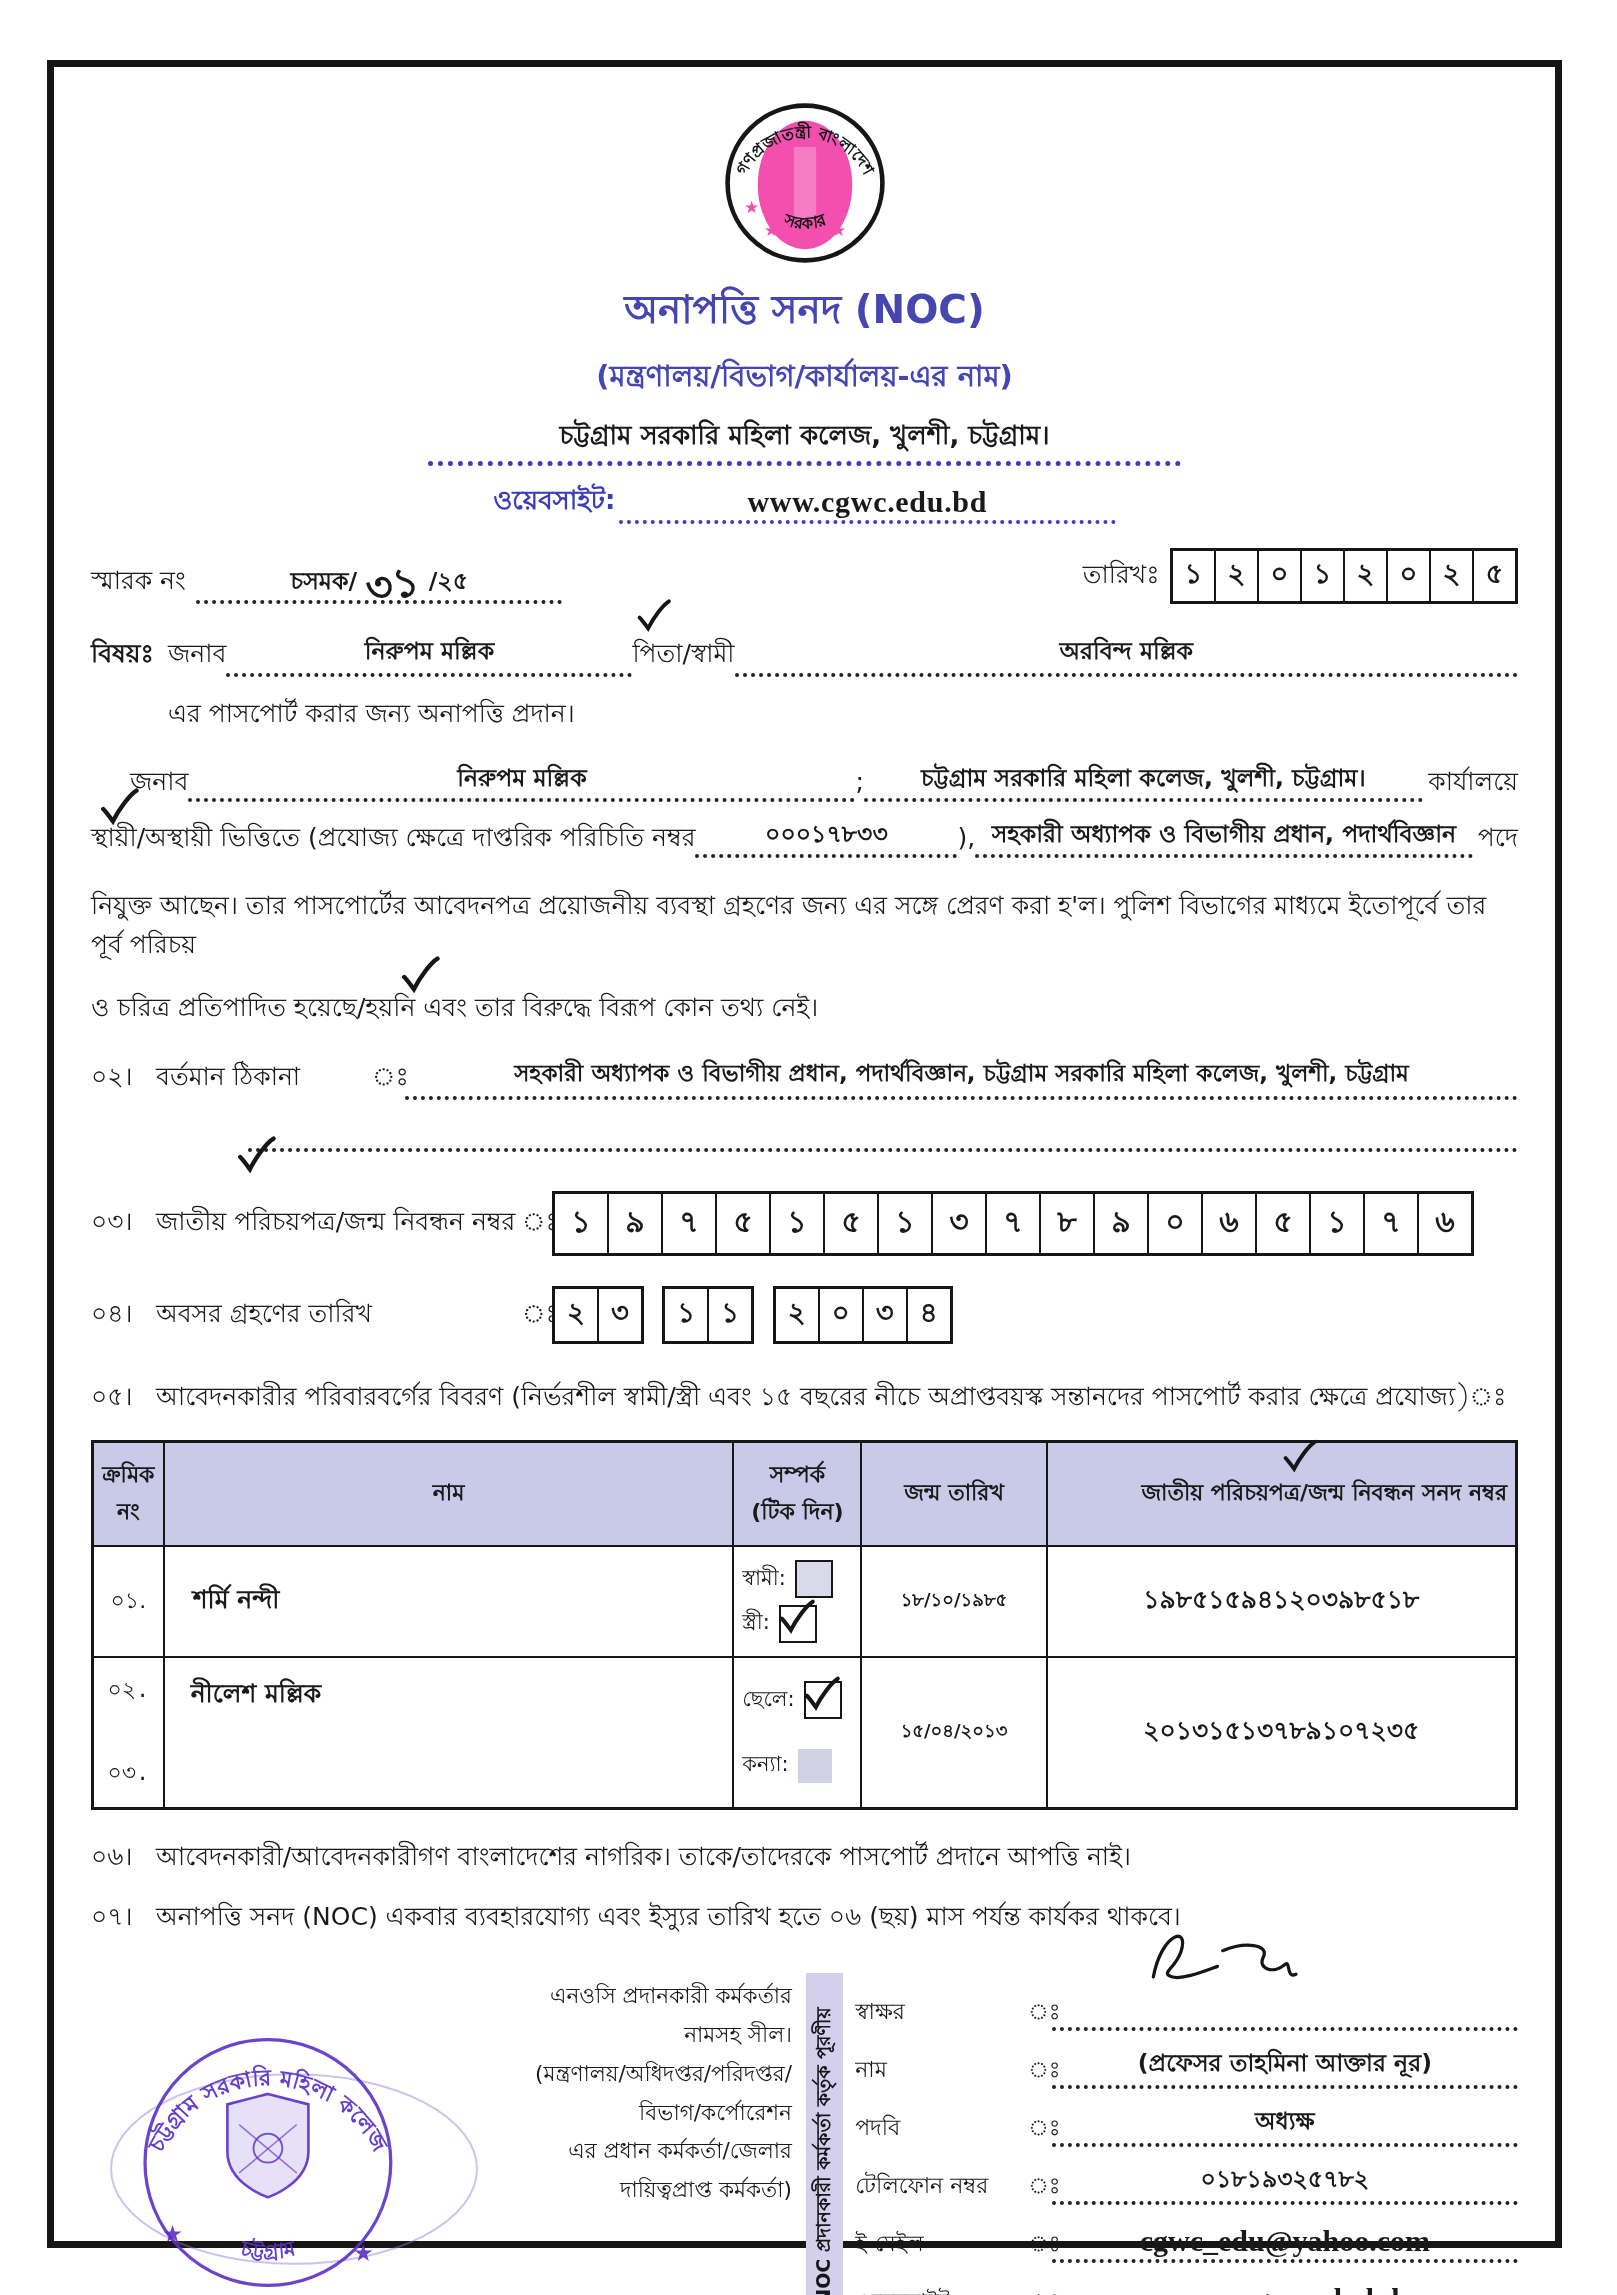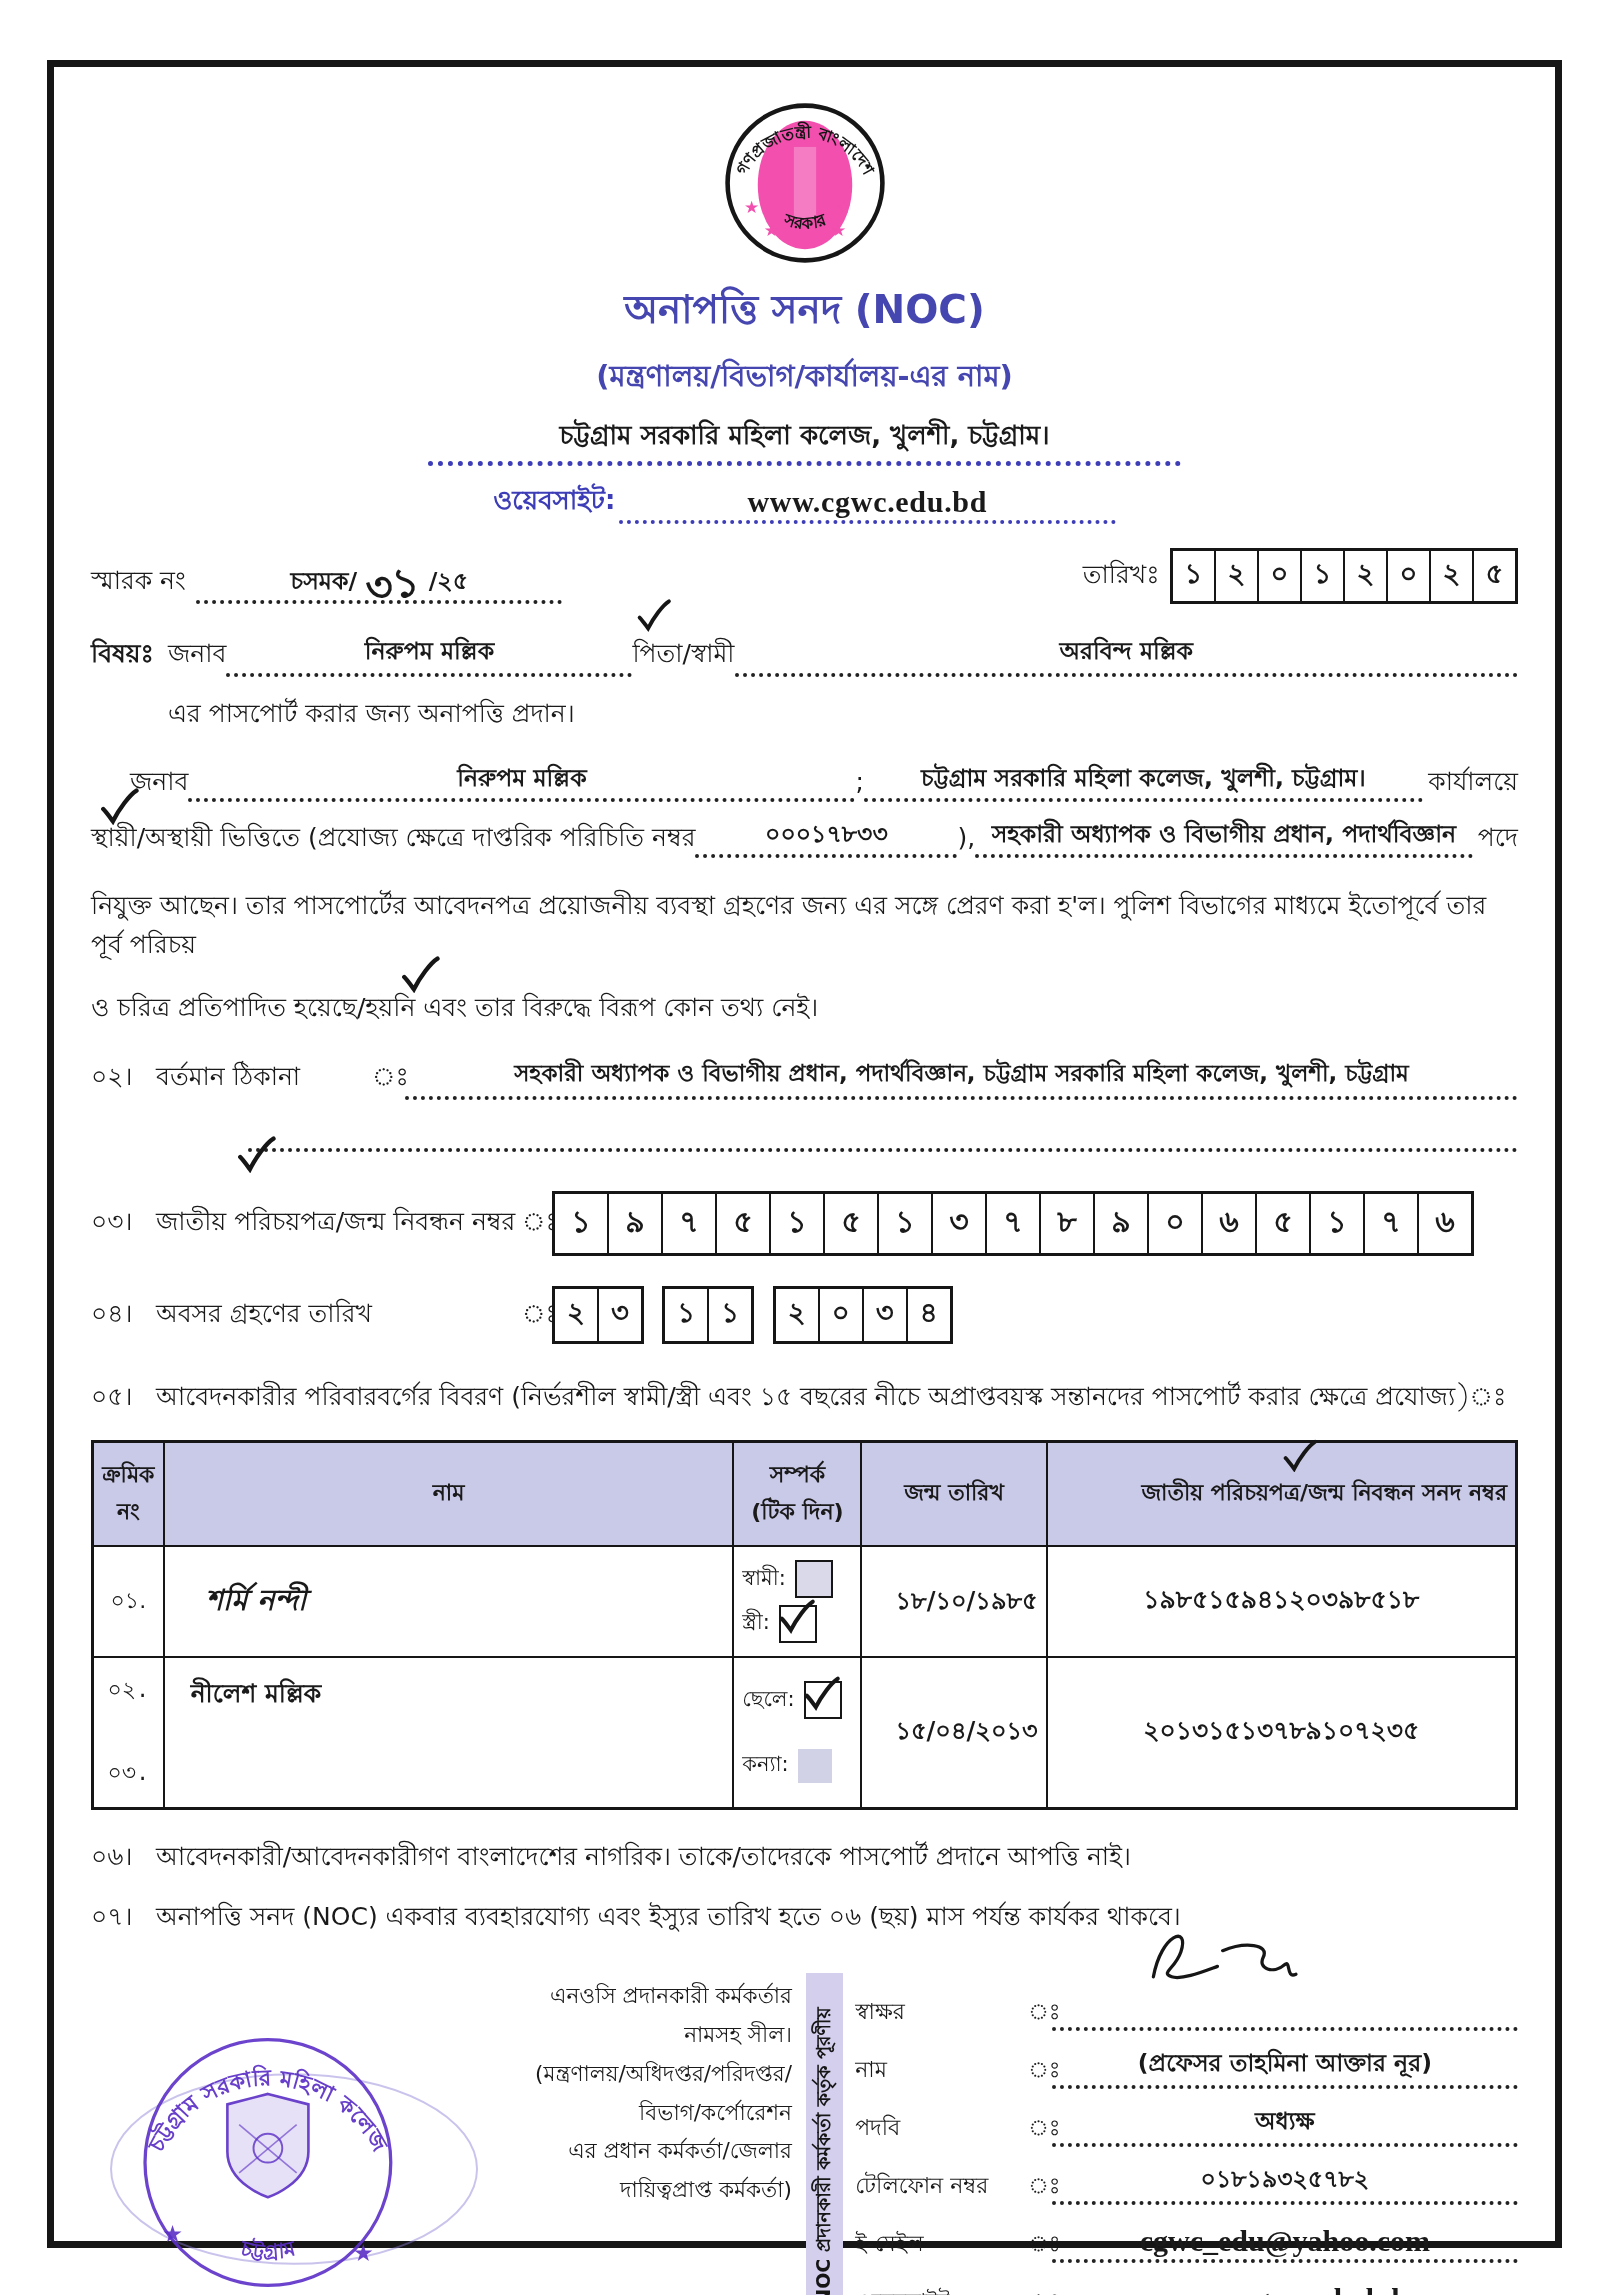--- a/index.html
+++ b/index.html
@@ -63,21 +63,21 @@
   table{width:100%;border-collapse:collapse;border:3.9px solid #161616;margin-top:19.6px;}
   th,td{border:2px solid #161616;padding:5.2px 7.9px;font-size:22px;}
   th{background:#c9c9e8;font-weight:700;}
   thead th{height:92px;}
   .serial-col{width:5%;} .name-col{width:40%;} .rel-col{width:9%;} .dob-col{width:13%;} .nid-col{width:33%;}
   .hand{font-weight:700;}
   .rel-line{display:flex;align-items:center;gap:9.2px;margin:6.5px 0;position:relative;font-size:21px;}
   .chk{width:34px;height:34px;border:2.6px solid #161616;background:#d9d9ea;position:relative;flex:none;}
   .chk.light{border:none;background:#d2d2e6;}
   .nid-val{font-weight:700;font-size:25px;text-align:center;}
-  .dob-val{font-weight:700;font-size:24px;text-align:right;}
+  .dob-val{font-weight:700;font-size:18px;text-align:center;}
   .serial2{display:flex;flex-direction:column;gap:46px;}
 
   
   .signing{display:flex;margin-top:33px;}
   .stamp-zone{width:393px;flex:none;position:relative;}
   .notes{width:308px;flex:none;text-align:right;font-size:21.6px;line-height:1.8;padding-top:3.9px;font-weight:400;}
   .vbar{width:37px;flex:none;background:#d5cfee;position:relative;margin:0 11.8px 0 14.4px;height:366px;}
   .vbar span{position:absolute;left:50%;top:50%;transform:translate(-50%,-50%) rotate(-90deg);white-space:nowrap;font-weight:700;font-size:19px;color:#161616;}
   .fields{flex:1;}
   .f-row{display:flex;align-items:flex-end;height:58px;}
@@ -296,21 +296,21 @@
           <svg class="tick" style="left:50%;top:-5.2px;" width="37" height="34" viewBox="0 0 48 44">
               <path d="M6 26 C10 30 14 36 17 40 C24 26 36 10 44 5"></path>
             </svg>
           <span>জাতীয় পরিচয়পত্র/জন্ম নিবন্ধন সনদ নম্বর</span>
         </th>
       </tr>
     </thead>
     <tbody>
       <tr style="height:111px;">
         <td style="text-align:center;">০১.</td>
-        <td class="hand" style="font-size:29px;padding-left:41px;font-style:italic;">শর্মি নন্দী</td>
+        <td class="hand" style="font-size:25px;padding-left:28px;">শর্মি নন্দী</td>
         <td>
           <div class="rel-line">
             <span>স্বামী:</span>
             <span class="chk"></span>
           </div>
           <div class="rel-line">
             <span>স্ত্রী:</span>
             <span class="chk" style="background:#fff;">
               <svg class="tick" style="left:-3.9px;top:-11.8px;" width="39" height="41" viewBox="0 0 48 44">
                   <path d="M6 26 C10 30 14 36 17 40 C24 26 36 10 44 5"></path>

